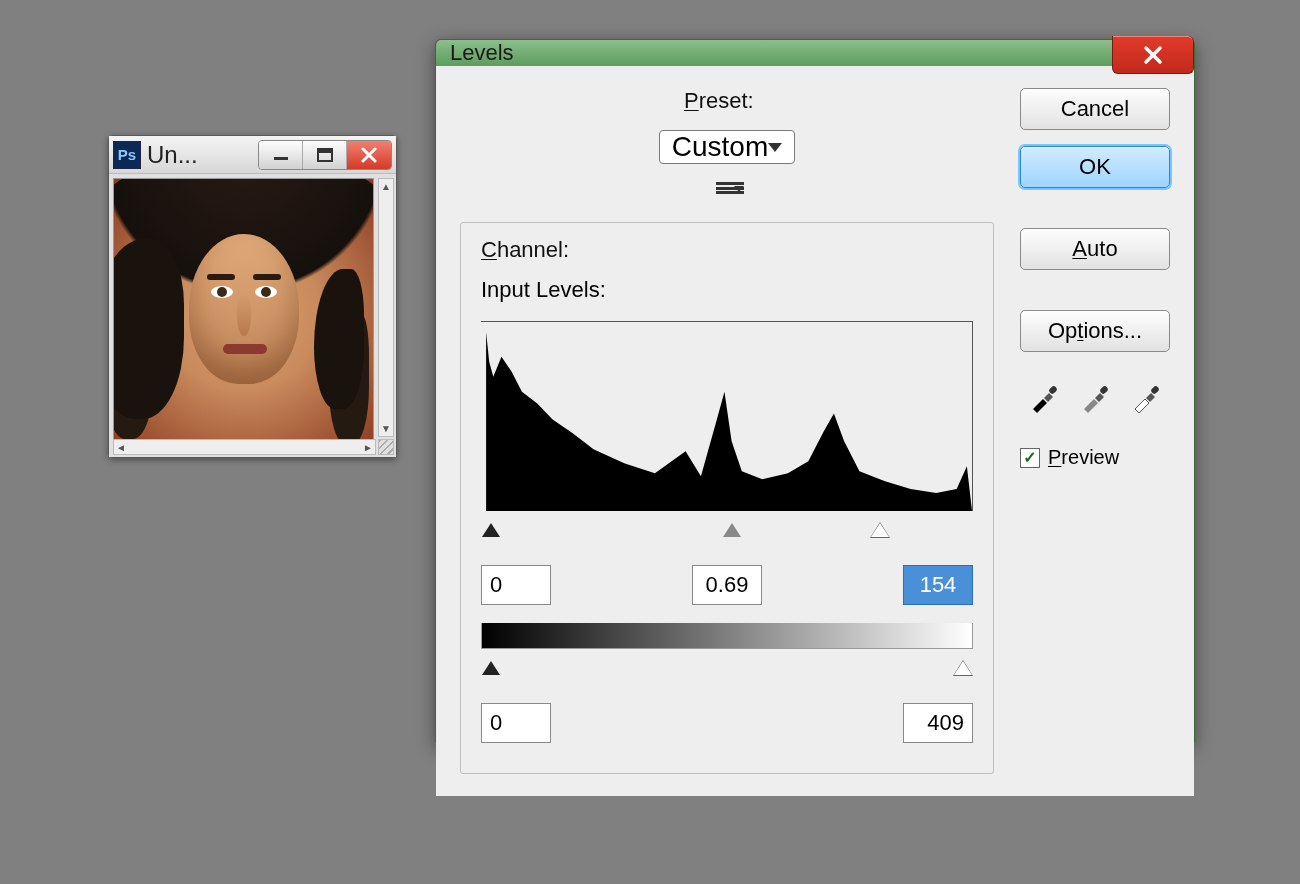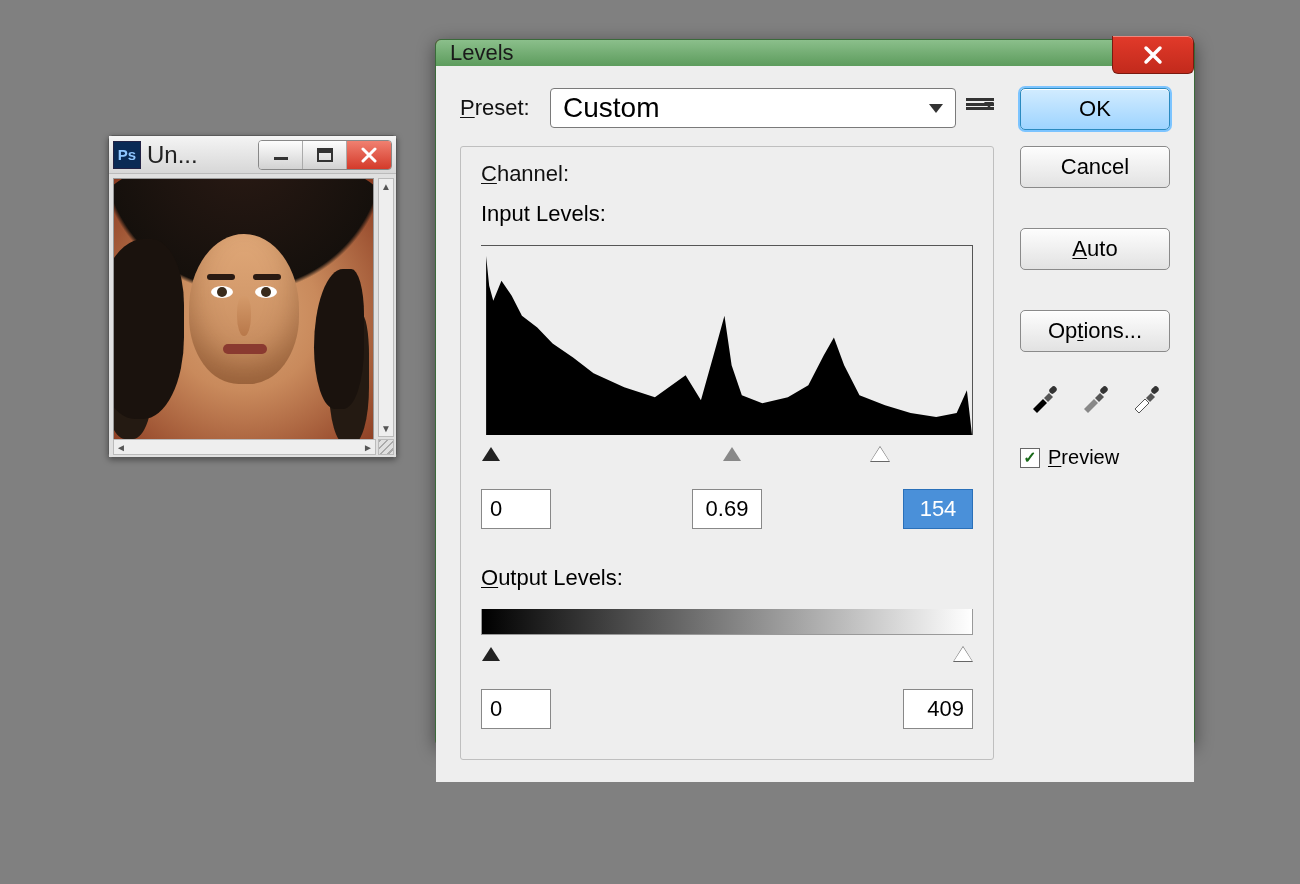--- a/index.html
+++ b/index.html
@@ -159,21 +159,21 @@
   .levels-body {
     flex:1;
     background:#eee;
     padding:22px 24px;
     display:flex;
     gap:26px;
   }
   .levels-main { flex:1; display:flex; flex-direction:column; gap:18px; }
   .levels-side { width:150px; display:flex; flex-direction:column; gap:16px; align-items:stretch; }
 
-  .row { display:flex; align-items:center; gap:4px; }
+  .row { display:flex; align-items:center; gap:16px;flex-direction:column; }
   .label { font-size:22px; color:#111; }
   .underline { text-decoration:underline; text-decoration-thickness:1px; text-underline-offset:2px; }
   .combo {
     flex:1; height:40px; background:#fff; border:1px solid #7a7a7a;
     border-radius:4px; display:flex; align-items:center; padding:0 12px;
     justify-content:space-between;
   }
   .combo-text { font-size:28px; }
   .tri { width:0;height:0;border-left:7px solid transparent;border-right:7px solid transparent;border-top:9px solid #333; }
   .preset-menu-icon {
@@ -376,41 +376,40 @@
               <span>0</span>
             </div>
           <div class="num-input center">
               <span>0.69</span>
             </div>
           <div class="num-input selected center">
               <span>154</span>
             </div>
         </div>
 
-        <div class="section-label" style="margin-top:22px;"><span class="underline">O</span>utput Levels:</div>
         <div class="output-gradient"></div>
         <div class="slider-track">
           <div class="slider-triangle" style="left:2%;"></div>
           <div class="tri-outline" style="left:98%;"></div>
           <div class="tri-white" style="left:98%;"></div>
         </div>
         <div class="inputs-row">
           <div class="num-input">
               <span>0</span>
             </div>
           <div class="num-input" style="text-align:right;justify-content:flex-end;">
               <span>409</span>
             </div>
         </div>
       </div>
     </div>
 
     <div class="levels-side">
+      <div class="btn">Cancel</div>
       <div class="btn primary">OK</div>
-      <div class="btn">Cancel</div>
       <div style="height:8px;"></div>
       <div class="btn"><span class="underline">A</span>uto</div>
       <div style="height:8px;"></div>
       <div class="btn">Op<span class="underline">t</span>ions...</div>
 
       <div class="eyedroppers">
         <div class="dropper">
           <svg viewBox="0 0 30 30">
               <path d="M4 26 L14 16 L18 20 L8 30 L4 26 Z" fill="#000"></path>
               <path d="M15 15 L20 10 L24 14 L19 19 Z" fill="#555"></path>

